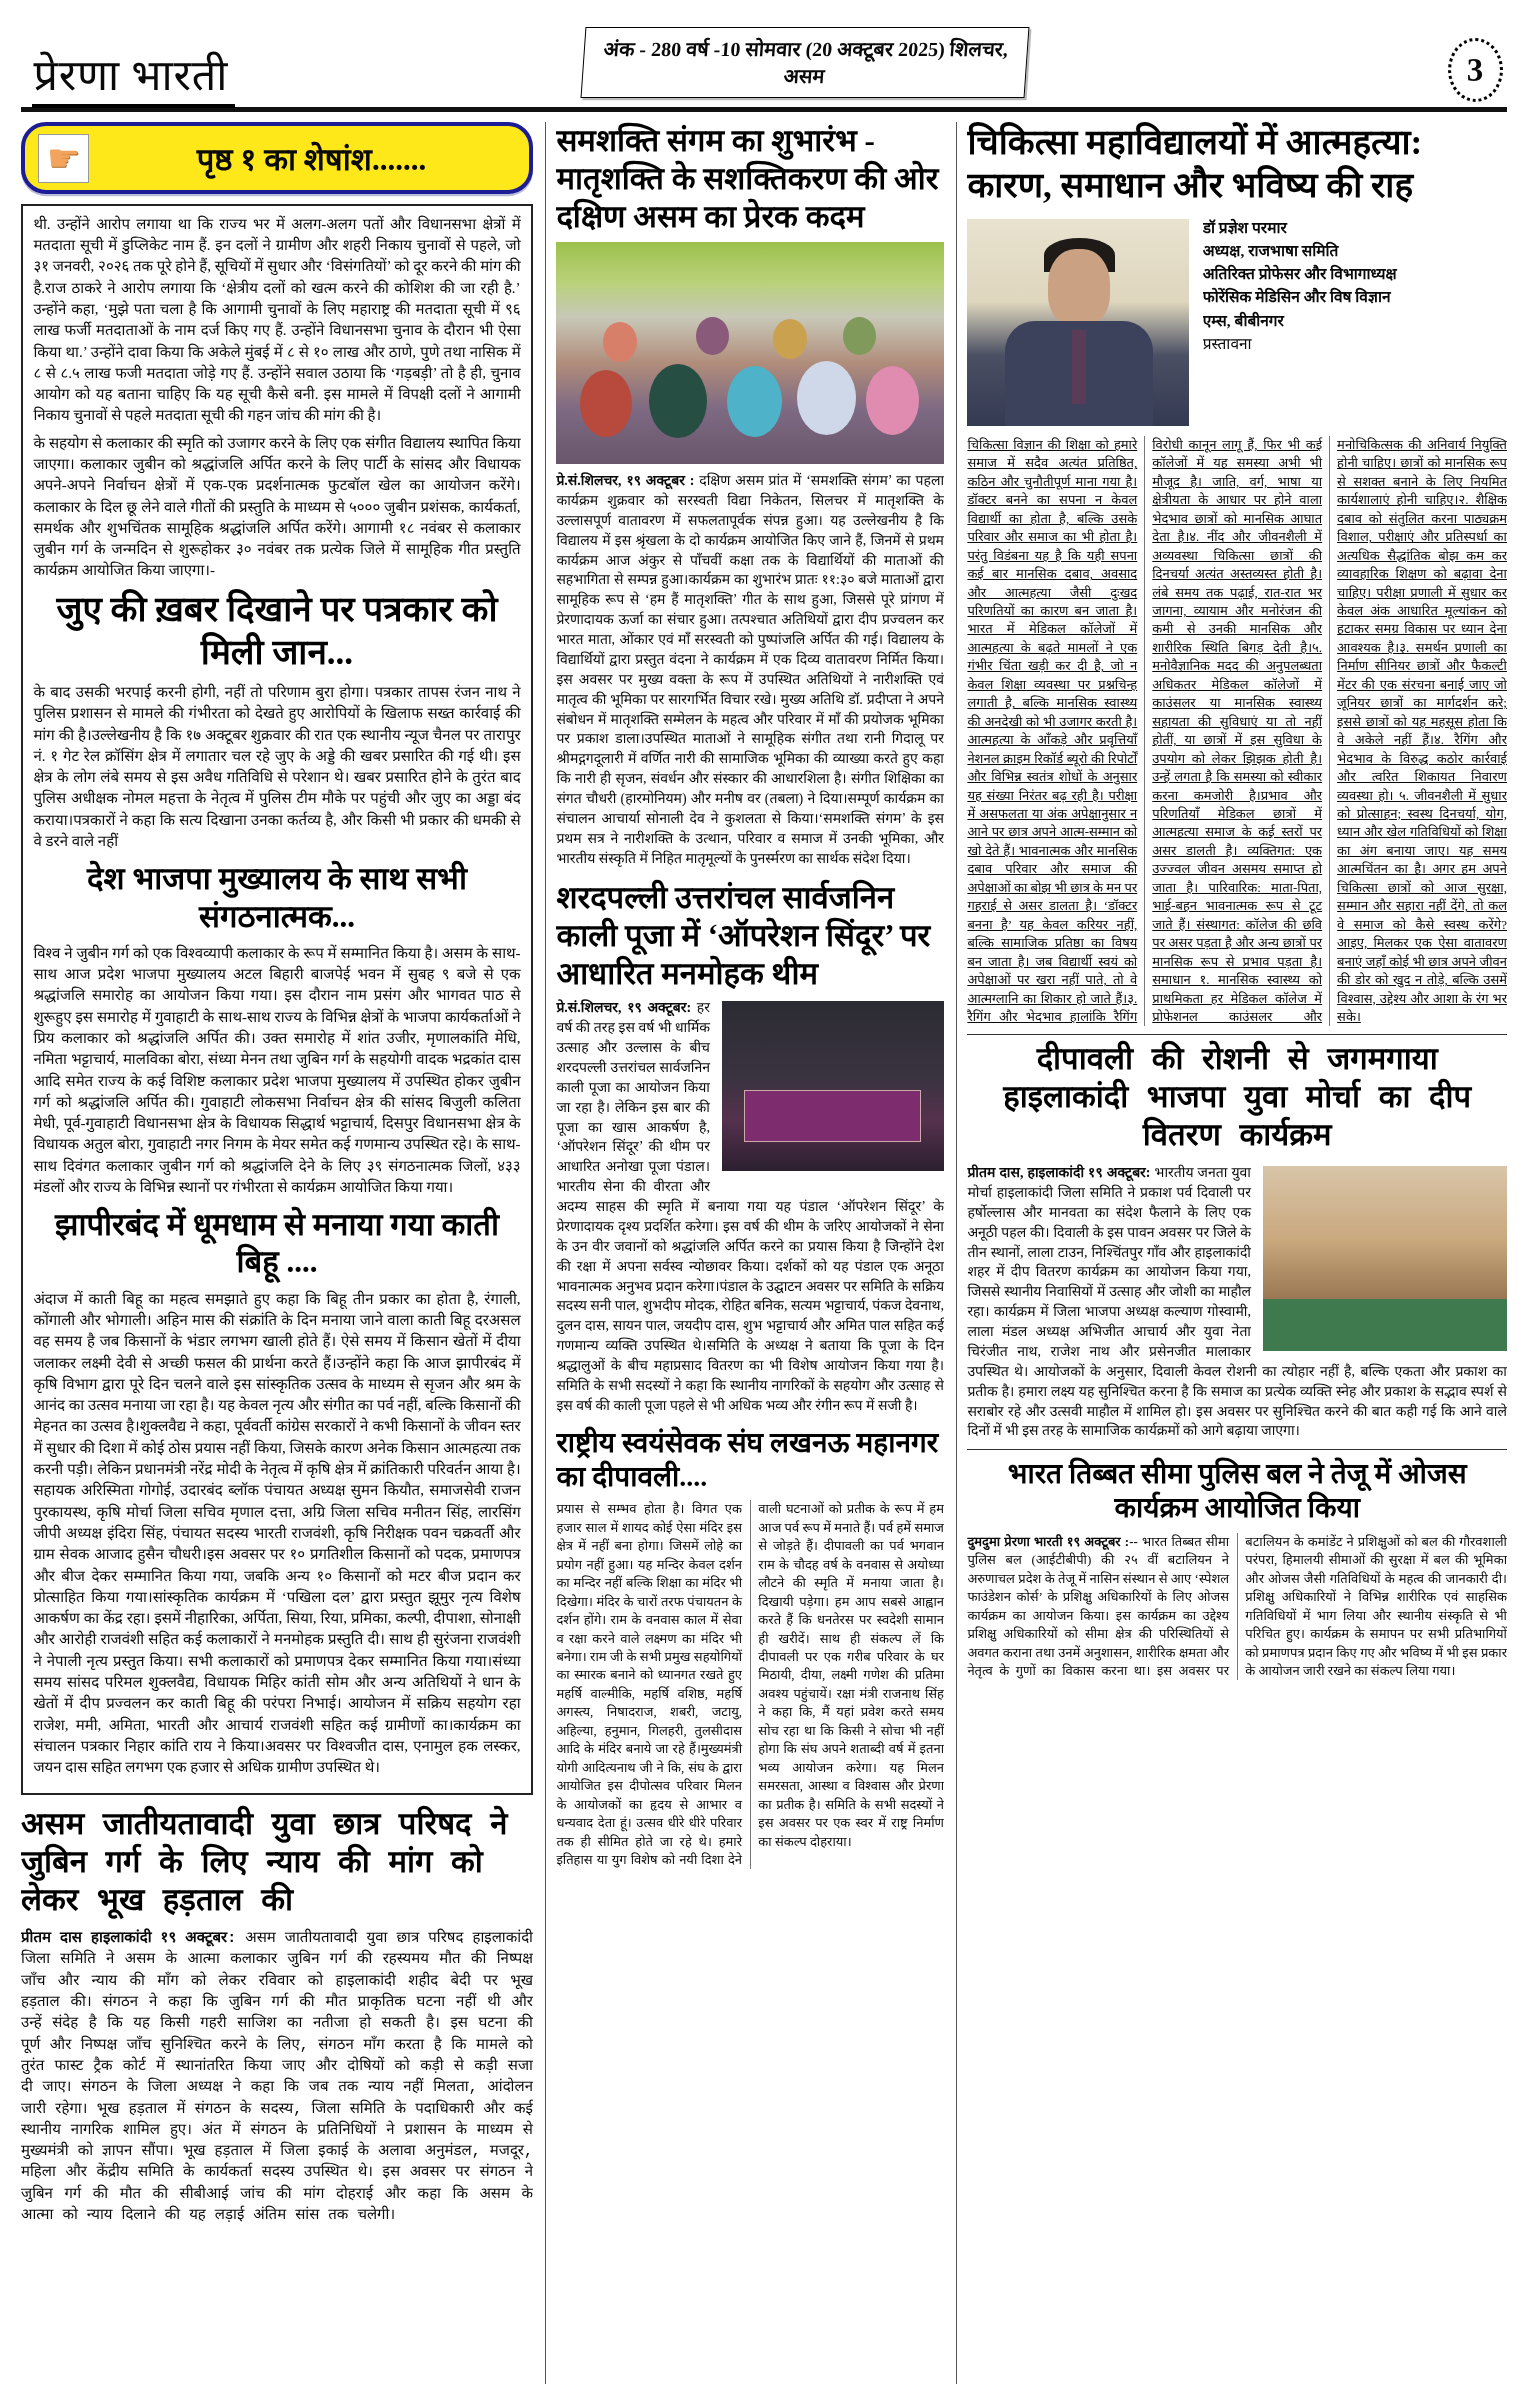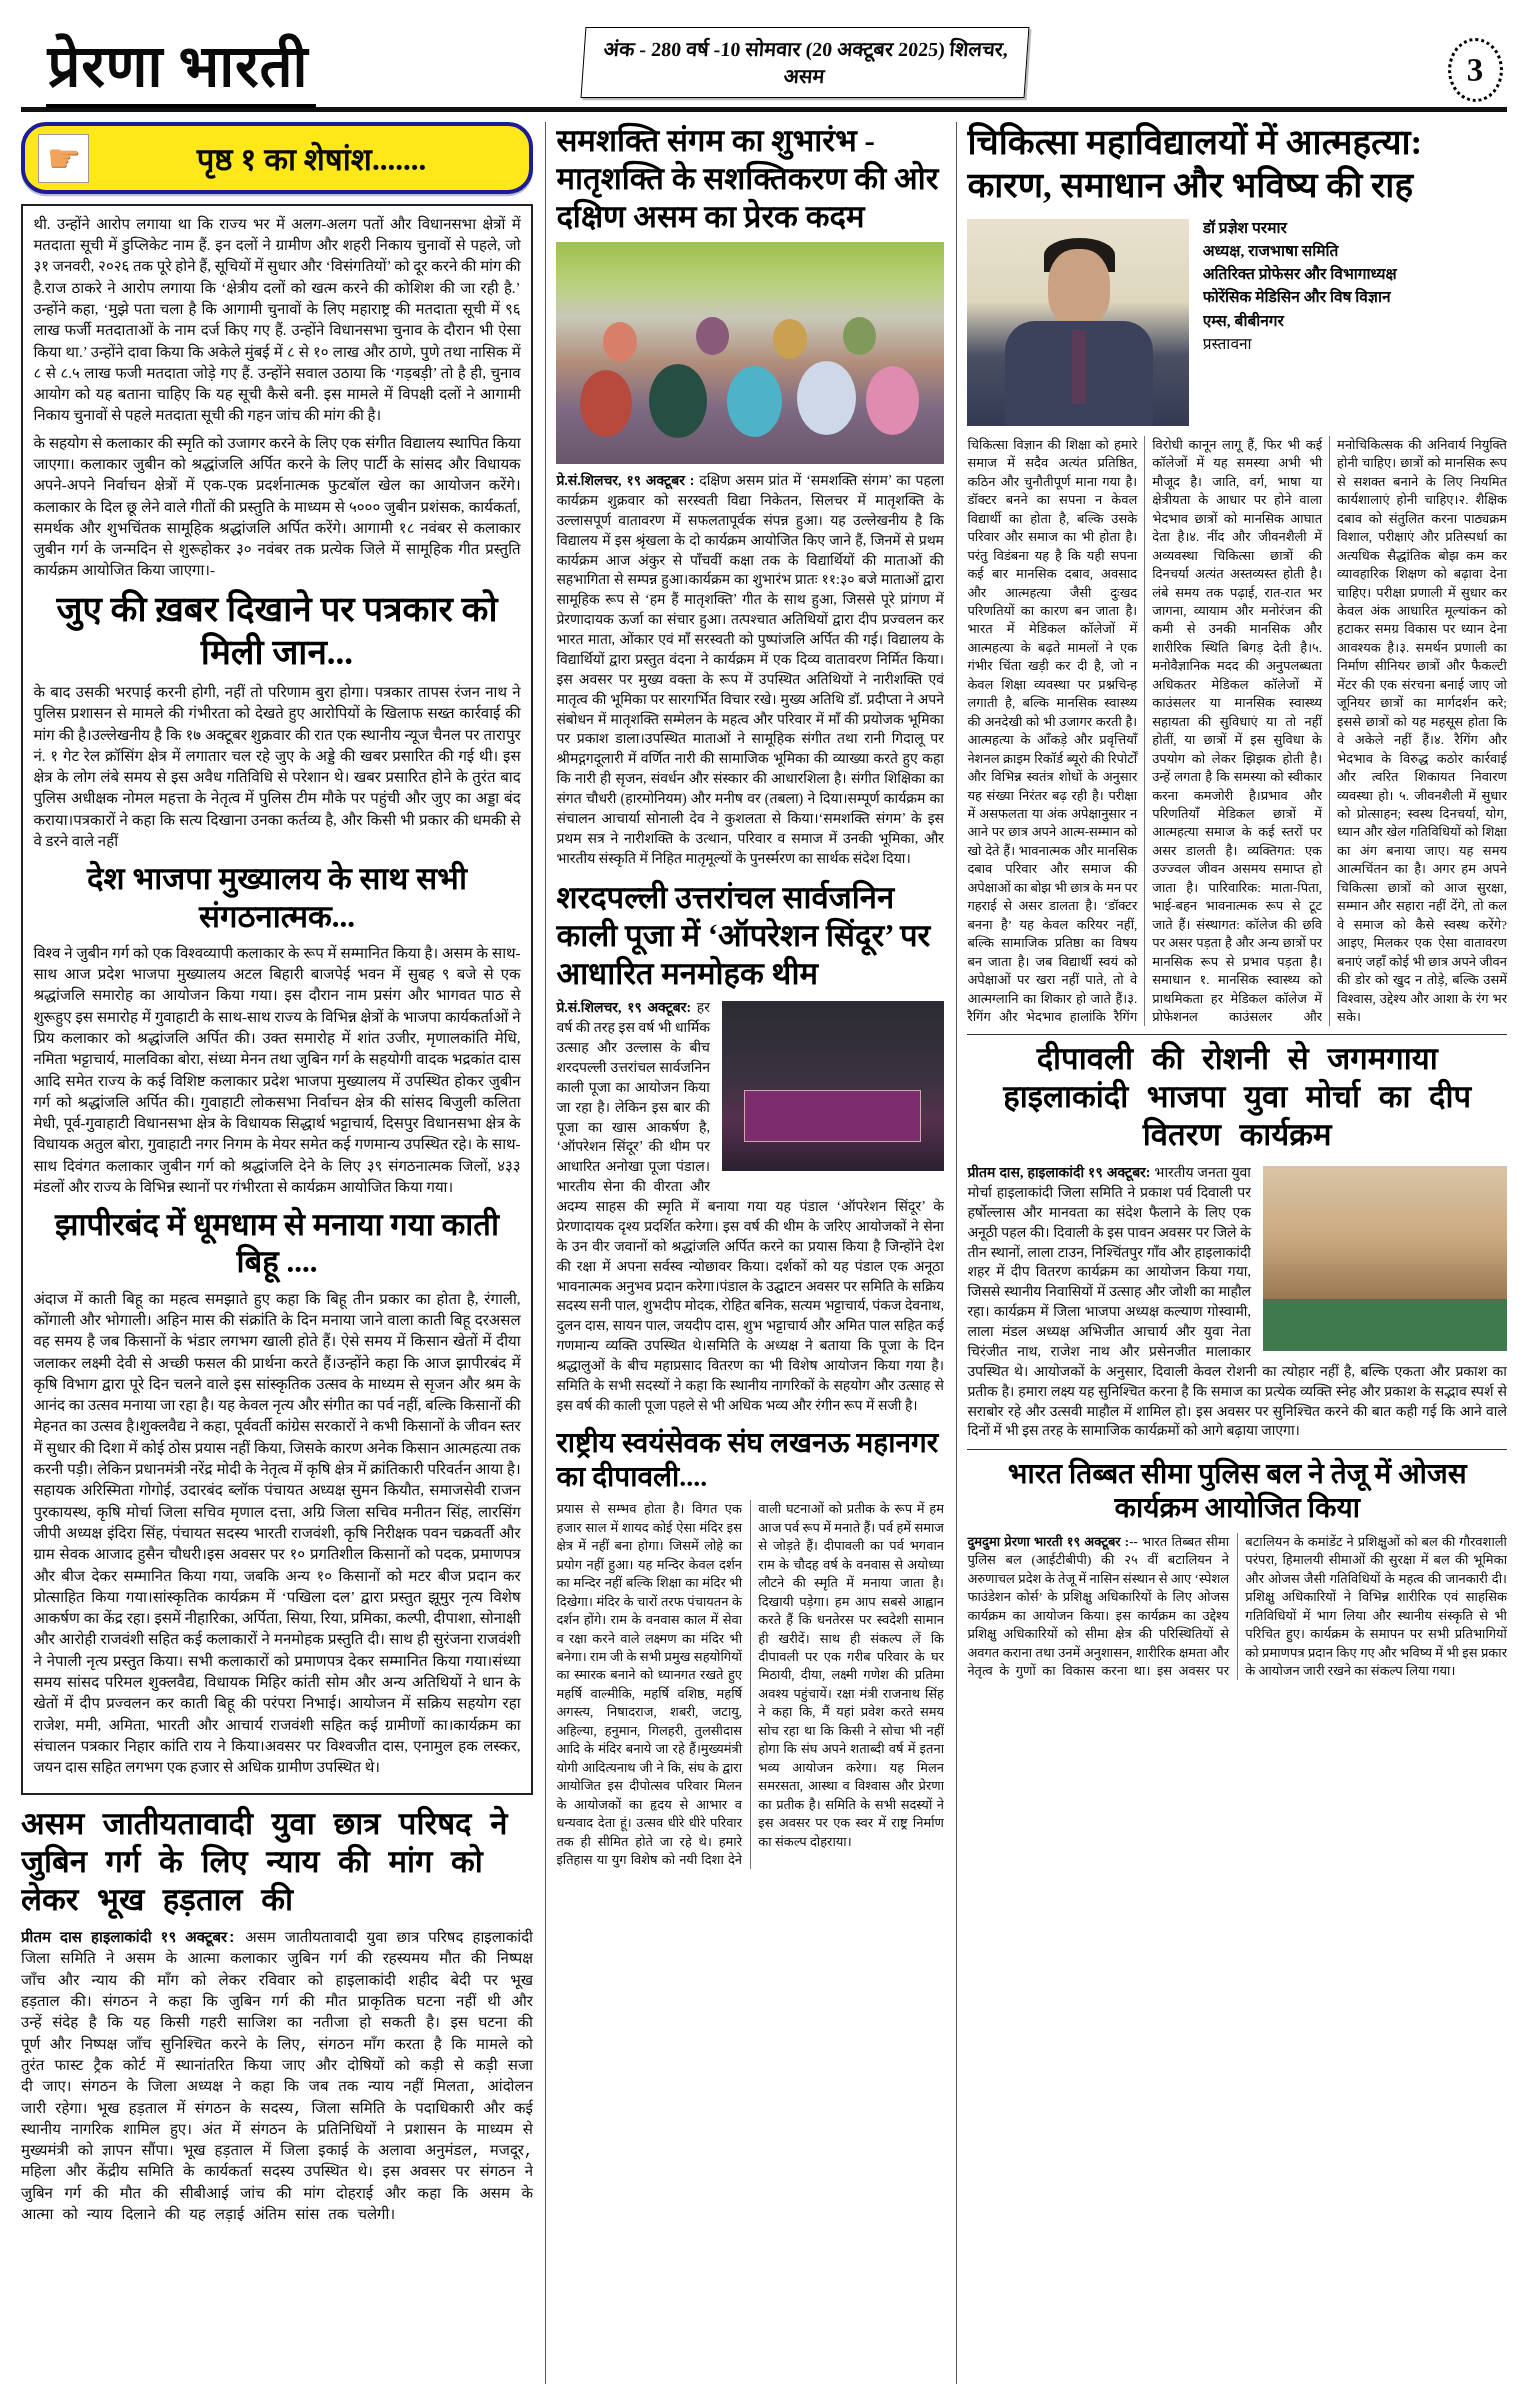--- a/index.html
+++ b/index.html
@@ -7,22 +7,22 @@
   body {
     width:1528px; height:2401px; overflow:hidden;
     background:#ffffff; color:#0a0a0a;
     font-family:"Liberation Serif", serif;
   }
   .page { width:1528px; height:2401px; padding:7.4px 21px 15px 21px; position:relative; }
 
   
   .header { position:relative; height:74px; margin-top:21px; }
   .masthead-title {
-    position:absolute; left:25px; bottom:-6px;
-    font-size:58px; font-weight:bold; letter-spacing:0.7px;
+    position:absolute; left:11px; bottom:-6px;
+    font-size:43px; font-weight:normal; letter-spacing:0.7px;
     border-bottom:4.4px solid #000; padding:0 7.4px 1.5px 1.5px;
   }
   .issue-box {
     position:absolute; left:562px; bottom:4.4px; width:444px;
     border:1.5px solid #000; box-shadow:2.2px 2.2px 0 #bbb;
     transform:skewX(-4deg);
     text-align:center; font-weight:bold; font-size:20px; padding:7.4px 4.4px;
     background:#fff;
   }
   .page-seal {
@@ -88,21 +88,21 @@
   .ph-banner .strip { position:absolute; left:22px; top:89px; width:177px; height:52px; background:#7d2d6e; border:1.5px solid #caa; }
   .ph-diya {
     width:244px; height:185px; float:right; margin:3px 0 6px 12px;
     background:linear-gradient(180deg,#d8c5a8 0%,#c9a87e 40%,#9b7a55 70%,#6e5036 100%);
   }
   .ph-diya .table { position:absolute; left:0; bottom:0; width:100%; height:52px; background:#3f7a4e; }
 
   .clearfix::after { content:""; display:block; clear:both; }
 
   .two-col { column-count:2; column-gap:16.3px; column-rule:0.7px solid #777; }
-  .three-col { column-count:3; column-gap:15px; column-rule:0.7px solid #777; }
+  .three-col { column-count:3; column-gap:15px; column-rule:0.7px solid #777;text-decoration:underline; }
 
   .author-block { font-weight:bold; font-size:15.5px; line-height:1.5; }
   .sep-rule { border-top:1.5px solid #333; margin:7.4px 0; }
 </style>
 </head>
 <body>
 
 <div class="page">
 
   <div class="header">

